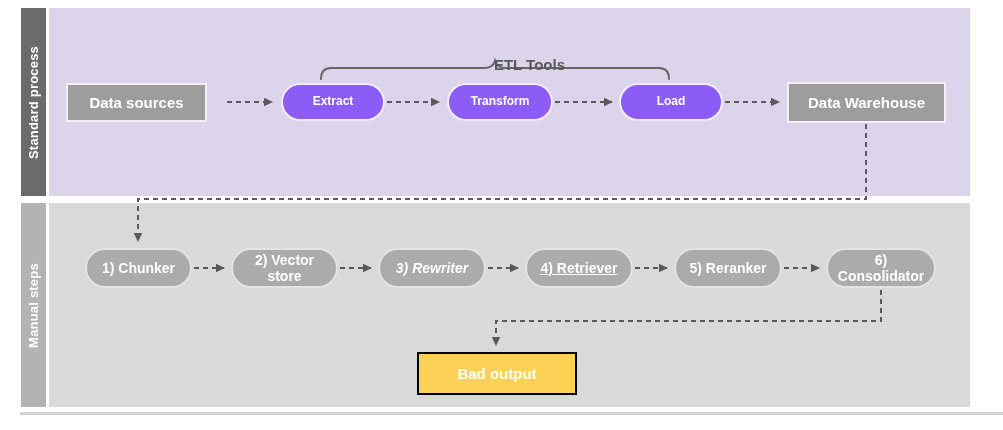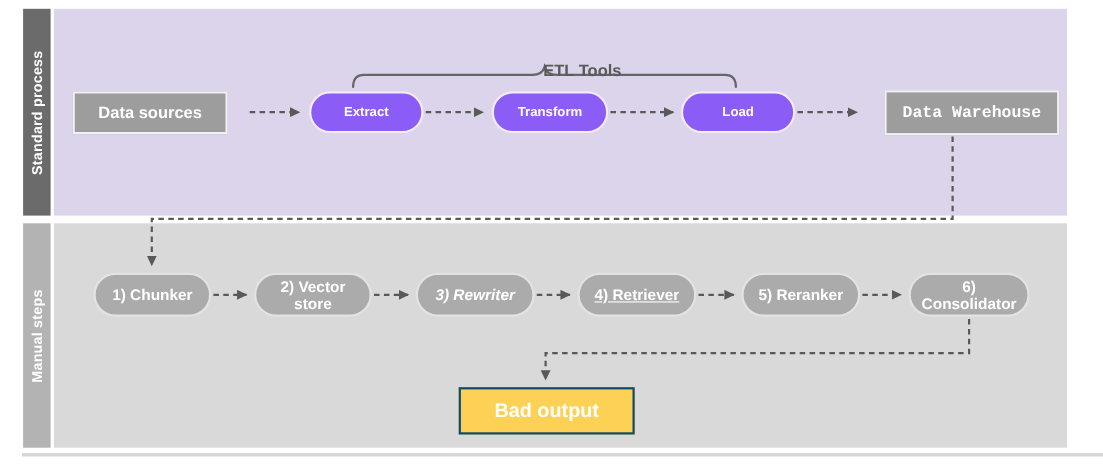--- a/index.html
+++ b/index.html
@@ -27,27 +27,27 @@
   }
   .rect{border:2px solid #f2f0f6;font-size:15px;}
   .gray-rect{background:#9d9d9d;}
   .pill-top{
     background:#8b5cf6;border:2px solid #f2ecf6;border-radius:20px;font-size:12px;
   }
   .pill-bottom{
     background:#ababab;border:2px solid #e3e3e3;border-radius:21px;font-size:14px;
     padding:0 8px;
   }
-  .yellow-rect{background:#fcd155;border:2px solid #0c4a6e;font-size:18px;}
+  .yellow-rect{background:#fcd155;border:2px solid #000000;font-size:15px;}
 
   #n-data-sources{left:66px;top:83px;width:141px;height:39px;}
   #n-extract{left:281px;top:83px;width:104px;height:38px;}
   #n-transform{left:447px;top:83px;width:106px;height:38px;}
   #n-load{left:619px;top:83px;width:104px;height:38px;}
-  #n-data-warehouse{left:804px;top:82px;width:159px;height:41px;font-family:Liberation Mono, monospace;}
+  #n-data-warehouse{left:787px;top:82px;width:159px;height:41px;}
   #n-chunker{left:85px;top:248px;width:107px;height:40px;}
   #n-vector-store{left:231px;top:248px;width:107px;height:40px;}
   #n-rewriter{left:378px;top:248px;width:108px;height:40px;font-style:italic;}
   #n-retriever{left:525px;top:248px;width:108px;height:40px;text-decoration:underline;}
   #n-reranker{left:674px;top:248px;width:108px;height:40px;}
   #n-consolidator{left:826px;top:248px;width:110px;height:40px;}
   #n-bad-output{left:417px;top:352px;width:160px;height:43px;}
 
   .group-label{
     position:absolute;left:425px;top:56px;width:140px;text-align:right;

